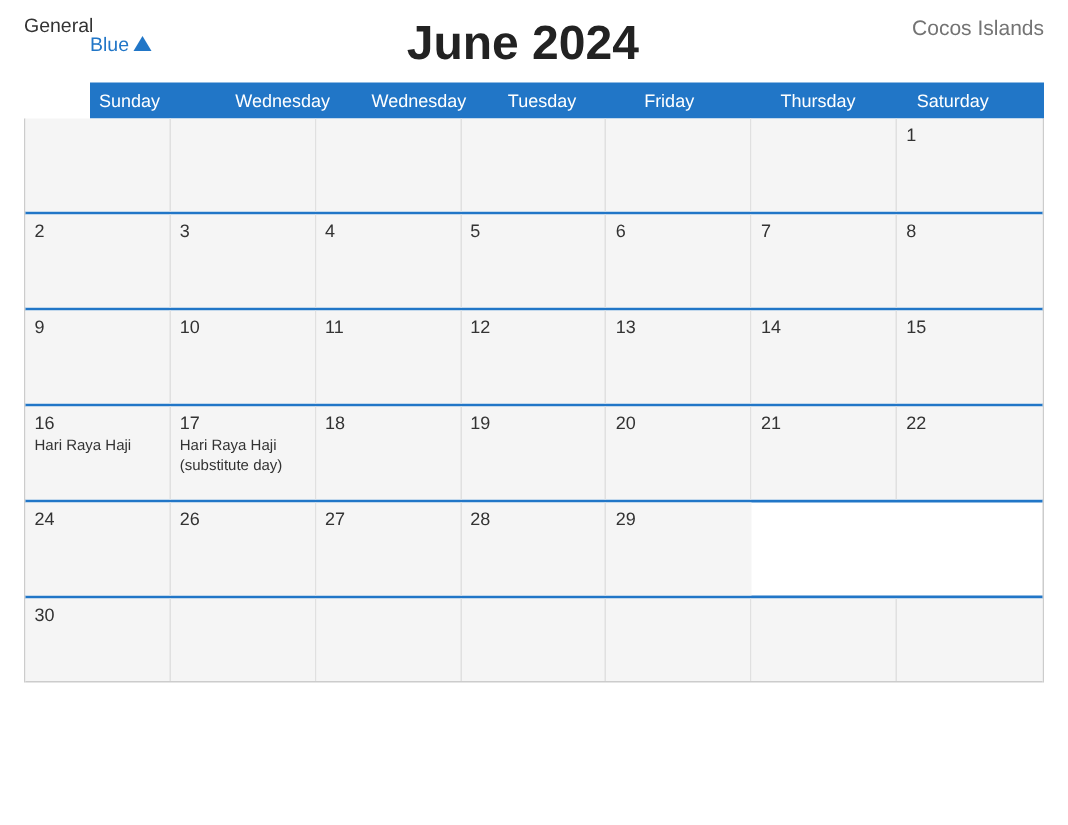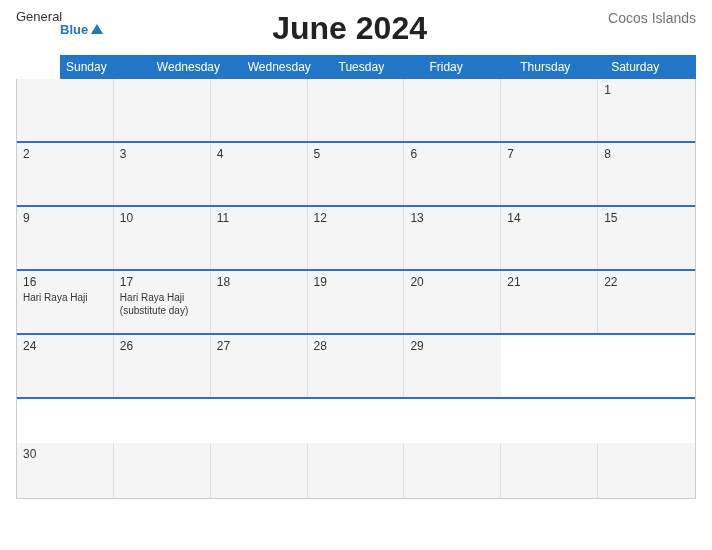--- a/index.html
+++ b/index.html
@@ -32,21 +32,21 @@
       line-height: 1;
     }
     .logo-general {
       font-size: 13px;
       color: #333;
       font-weight: normal;
     }
     .logo-blue {
       font-size: 13px;
       color: #2176c7;
-      font-weight: bold;
+      font-weight: normal;
       display: flex;
       align-items: center;
       padding-left: 44px;
     }
     .logo-triangle {
       display: inline-block;
       width: 0;
       height: 0;
       border-left: 6px solid transparent;
       border-right: 6px solid transparent;
@@ -92,21 +92,20 @@
       border-right: 1px solid #ccc;
     }
 
     .calendar-row {
       display: grid;
       grid-template-columns: repeat(7, 1fr);
       border-bottom: 2px solid #2176c7;
     }
     .calendar-row:last-child {
       border-bottom: 1px solid #ccc;
-      margin-top: 44px;
     }
 
     .calendar-cell {
       min-height: 62px;
       padding: 4px 6px;
       border-right: 1px solid #e0e0e0;
       background: #f5f5f5;
       font-size: 11px;
       vertical-align: top;
       position: relative;

